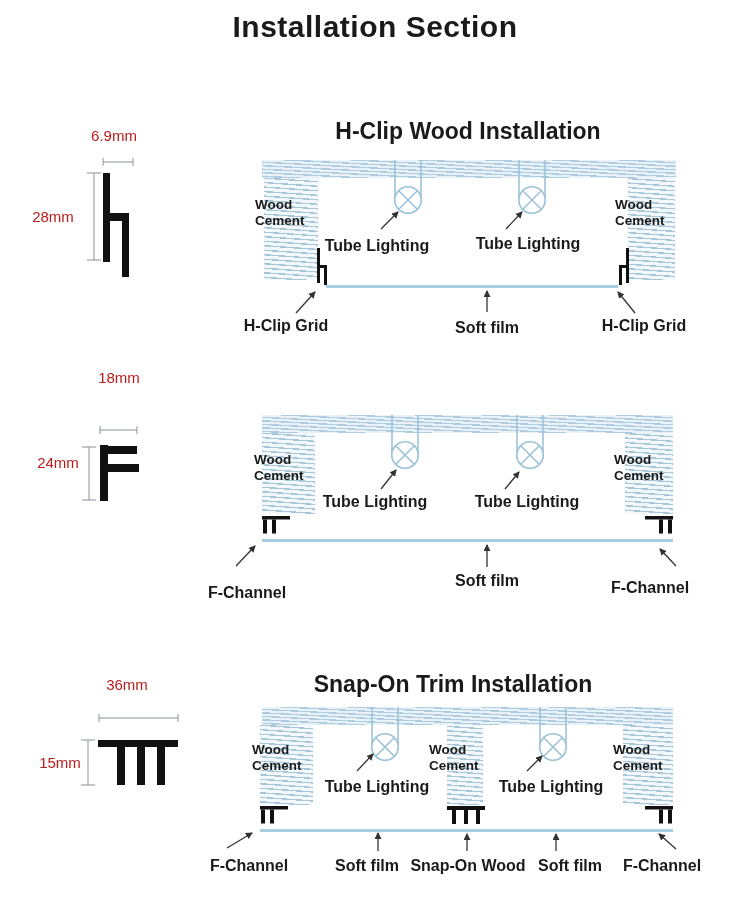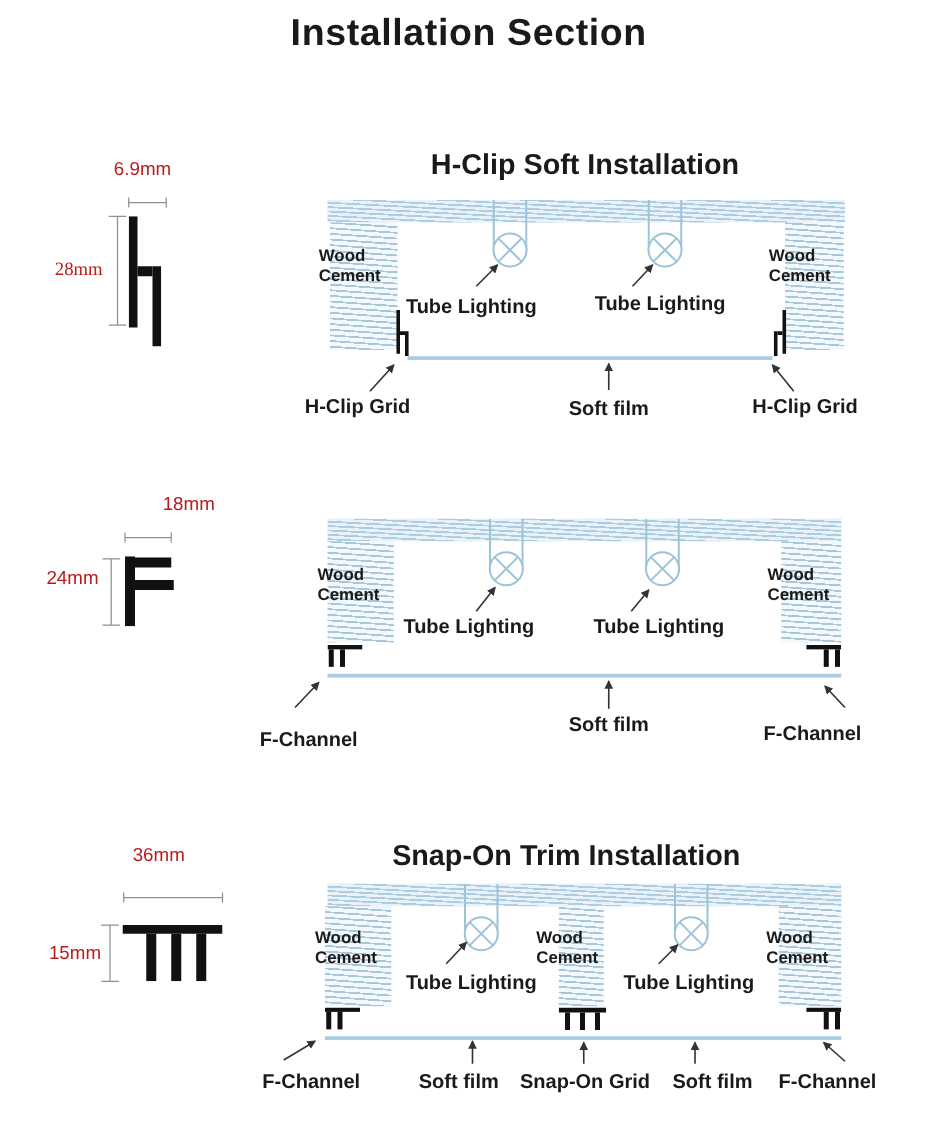--- a/index.html
+++ b/index.html
@@ -21,24 +21,24 @@
   .mirror{transform:scaleX(-1);}
   .overlay{position:absolute;left:0;top:0;pointer-events:none;}
 </style>
 </head>
 <body>
 
 <div class="stage">
 
   <div class="abs ctr page-ttl" style="left:375px;top:10px;">Installation Section</div>
 
-  <div class="abs ctr sec-ttl" style="left:468px;top:118px;">H-Clip Soft Installation</div>
+  <div class="abs ctr sec-ttl" style="left:468px;top:118px;">H-Clip Wood Installation</div>
 
   <div class="abs ctr dim" style="left:114px;top:127px;">6.9mm</div>
-  <div class="abs ctr dim" style="left:63px;top:208px;font-family:Liberation Serif, serif;">28mm</div>
+  <div class="abs ctr dim" style="left:53px;top:208px;">28mm</div>
   <svg class="abs prof" style="left:103px;top:173px;" width="26" height="105" viewBox="0 0 26 105">
     <rect x="0" y="0" width="7" height="89"></rect>
       <rect x="7" y="40" width="12" height="8"></rect>
       <rect x="19" y="40" width="7" height="64"></rect>
   </svg>
 
   <div class="abs band" style="left:262px;top:160px;width:414px;height:18px;"></div>
   <div class="abs hcol" style="left:264px;top:178px;width:54px;height:102px;"></div>
   <div class="abs hcol" style="left:628px;top:178px;width:47px;height:102px;"></div>
 
@@ -74,21 +74,21 @@
 
   <div class="abs ctr wood" style="left:291px;top:197px;">Wood Cement</div>
   <div class="abs ctr wood" style="left:651px;top:197px;">Wood Cement</div>
   <div class="abs ctr lbl" style="left:377px;top:237px;">Tube Lighting</div>
   <div class="abs ctr lbl" style="left:528px;top:235px;">Tube Lighting</div>
   <div class="abs ctr lbl" style="left:286px;top:317px;">H-Clip Grid</div>
   <div class="abs ctr lbl" style="left:487px;top:319px;">Soft film</div>
   <div class="abs ctr lbl" style="left:644px;top:317px;">H-Clip Grid</div>
 
 
-  <div class="abs ctr dim" style="left:119px;top:395px;margin-left:32px;">18mm</div>
+  <div class="abs ctr dim" style="left:119px;top:369px;">18mm</div>
   <div class="abs ctr dim" style="left:58px;top:454px;">24mm</div>
   <svg class="abs prof" style="left:100px;top:445px;" width="40" height="56" viewBox="0 0 40 56">
     <rect x="0" y="0" width="8" height="56"></rect>
       <rect x="8" y="1" width="29" height="8"></rect>
       <rect x="8" y="19" width="31" height="8"></rect>
   </svg>
 
   <div class="abs band" style="left:262px;top:415px;width:411px;height:18px;"></div>
   <div class="abs hcol" style="left:262px;top:433px;width:53px;height:81px;"></div>
   <div class="abs hcol" style="left:625px;top:433px;width:48px;height:81px;"></div>
@@ -183,21 +183,21 @@
 
   <div class="abs film" style="left:260px;top:829px;width:413px;"></div>
 
   <div class="abs ctr wood" style="left:288px;top:742px;">Wood Cement</div>
   <div class="abs ctr wood" style="left:465px;top:742px;">Wood Cement</div>
   <div class="abs ctr wood" style="left:649px;top:742px;">Wood Cement</div>
   <div class="abs ctr lbl" style="left:377px;top:778px;">Tube Lighting</div>
   <div class="abs ctr lbl" style="left:551px;top:778px;">Tube Lighting</div>
   <div class="abs ctr lbl" style="left:249px;top:857px;">F-Channel</div>
   <div class="abs ctr lbl" style="left:367px;top:857px;">Soft film</div>
-  <div class="abs ctr lbl" style="left:468px;top:857px;">Snap-On Grid</div>
+  <div class="abs ctr lbl" style="left:468px;top:857px;">Snap-On Wood</div>
   <div class="abs ctr lbl" style="left:570px;top:857px;">Soft film</div>
   <div class="abs ctr lbl" style="left:662px;top:857px;">F-Channel</div>
 
   <svg class="overlay" width="750" height="900" viewBox="0 0 750 900">
     <defs>
       <marker id="ah" markerWidth="8" markerHeight="8" refX="6" refY="3.5" orient="auto" markerUnits="userSpaceOnUse">
         <path d="M0,0 L7,3.5 L0,7 Z" fill="#333"></path>
       </marker>
     </defs>
 

